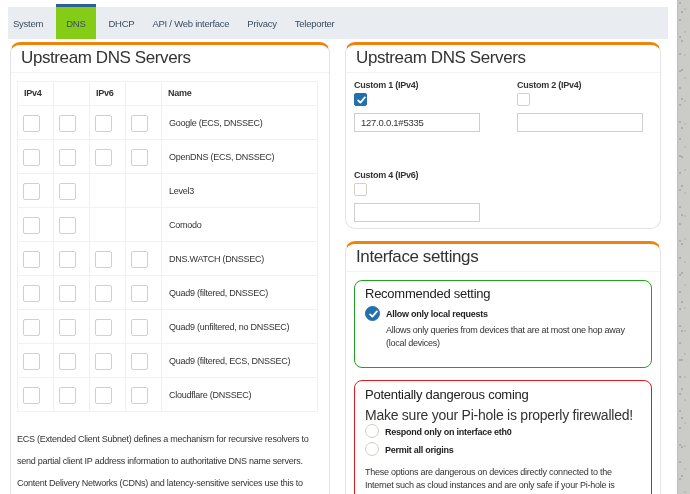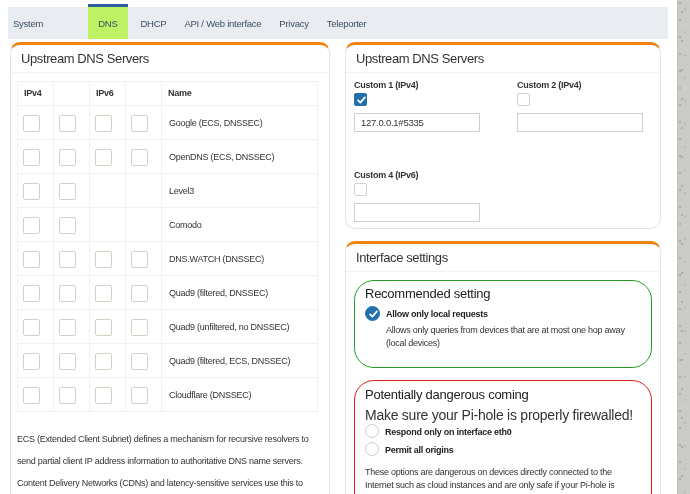--- a/index.html
+++ b/index.html
@@ -3,48 +3,48 @@
 <meta charset="utf-8">
 <style>
 *{box-sizing:border-box;margin:0;padding:0;}
 html,body{width:690px;height:494px;}
 body{overflow:hidden;background:#fff;font-family:"Liberation Sans",sans-serif;color:#333;position:relative;letter-spacing:-0.25px;}
 .texture-strip{position:absolute;top:0;right:0;width:13px;height:494px;background-color:#cbcbc7;border-left:1px solid #bcbcb8;
  background-image:radial-gradient(circle at 2px 3px,#acaca8 0.7px,transparent 1.2px),radial-gradient(circle at 7px 9px,#b6b6b2 0.6px,transparent 1.1px),radial-gradient(circle at 4px 12px,#a4a4a0 0.6px,transparent 1.1px);
  background-size:11px 17px,17px 23px,23px 29px;}
 .tabbar{display:flex;align-items:stretch;margin:7px 0 0 8px;width:660px;height:32px;background:var(--tabbar-bg,#e9ecf1);}
 .tab{display:flex;align-items:center;padding:0 5px;margin-right:8px;font-size:9.5px;color:#3c4d60;}
-.tab.active{background:#bef264;border-top:3px solid var(--active_tab_blue,#2a6095);margin-top:-3px;padding:1px 10px;margin-left:32px;}
+.tab.active{background:#84cc16;border-top:3px solid var(--active_tab_blue,#2a6095);margin-top:-3px;padding:1px 10px;}
 .content{display:flex;gap:15px;margin:3px 16px 0 10px;}
 .col-left{width:320px;flex:none;}
 .col-right{width:316px;flex:none;}
 .panel{background:#fff;border:1px solid #e4e4e4;border-top:3px solid var(--accent_orange,#f0830e);border-radius:10px;}
 .panel-header{padding:4px 10px 5px;border-bottom:1px solid #f3f3f3;}
-.panel-title{font-size:13px;line-height:14px;color:#333;letter-spacing:-0.4px;}
+.panel-title{font-size:17px;line-height:14px;color:#333;letter-spacing:-0.4px;}
 
 .left-body{padding:8px 11px 10px 6px;}
 table{border-collapse:collapse;width:100%;}
 th,td{border:1px solid #f1f1f1;}
 th{font-size:9px;line-height:11px;font-weight:bold;text-align:left;padding:6px 6px;color:#333;}
 td.cb-cell{width:36px;height:34px;padding-left:5px;vertical-align:middle;}
 td.name-cell{font-size:9px;padding:0 7px;vertical-align:middle;color:#333;}
 .cbx{display:inline-block;width:17px;height:17px;border:1px solid #d4d0c4;border-radius:2px;background:#fff;vertical-align:middle;}
 .cbx-sm{display:block;width:13px;height:13px;border:1px solid #d4d0c4;border-radius:2px;background:#fff;position:relative;}
 .cbx-sm.checked{background:var(--checked_blue,#2270ad);border-color:var(--checked_blue,#2270ad);}
 .cbx-sm.checked svg{position:absolute;left:1.5px;top:2px;}
 .ecs-note{margin-top:16px;font-size:9px;line-height:22px;color:#333;max-width:300px;}
 .ecs-note em{font-style:italic;}
 
 .custom-grid{display:grid;grid-template-columns:126px 126px;column-gap:34px;row-gap:12px;padding:6px 0 6px 8px;gap:37px;}
 .custom-label{font-size:9px;font-weight:bold;line-height:12px;display:block;}
 .custom .cbx-sm{margin-top:2px;}
 .custom input{display:block;width:126px;height:19px;border:1px solid #ccd0d6;border-radius:0;font-size:9.5px;font-family:"Liberation Sans",sans-serif;padding:0 6px;margin-top:7px;color:#333;letter-spacing:-0.25px;}
 
 .iface-body{padding:8px 8px 12px 8px;}
-.opt-box{border:1px solid #888;border-radius:20px;padding:6px 10px 5px 10px;background:#fff;}
+.opt-box{border:1px solid #888;border-radius:8px;padding:6px 10px 5px 10px;background:#fff;}
 .opt-box.green{border-color:var(--recommended_green,#21a121);}
 .opt-box.red{border-color:var(--danger_red,#dd1c1c);margin-top:12px;padding-top:7px;padding-bottom:4px;min-height:160px;}
 .opt-box-title{font-size:13px;line-height:14px;color:#222;}
 .radio-row{display:flex;margin-top:5px;}
 .radio{width:15px;height:15px;border-radius:50%;border:1px solid #d2cec2;background:#fff;flex:none;position:relative;}
 .radio.checked{background:var(--checked_blue,#2270ad);border-color:var(--checked_blue,#2270ad);}
 .radio.checked svg{position:absolute;left:2.5px;top:3px;}
 .radio-label{font-size:9px;font-weight:bold;line-height:12px;margin-left:6px;padding-top:2px;color:#222;}
 .radio-desc{font-size:9px;line-height:13px;margin:3px 0 12px 21px;max-width:252px;color:#333;}
 .warning-line{font-size:14px;line-height:12px;margin-top:7px;}

